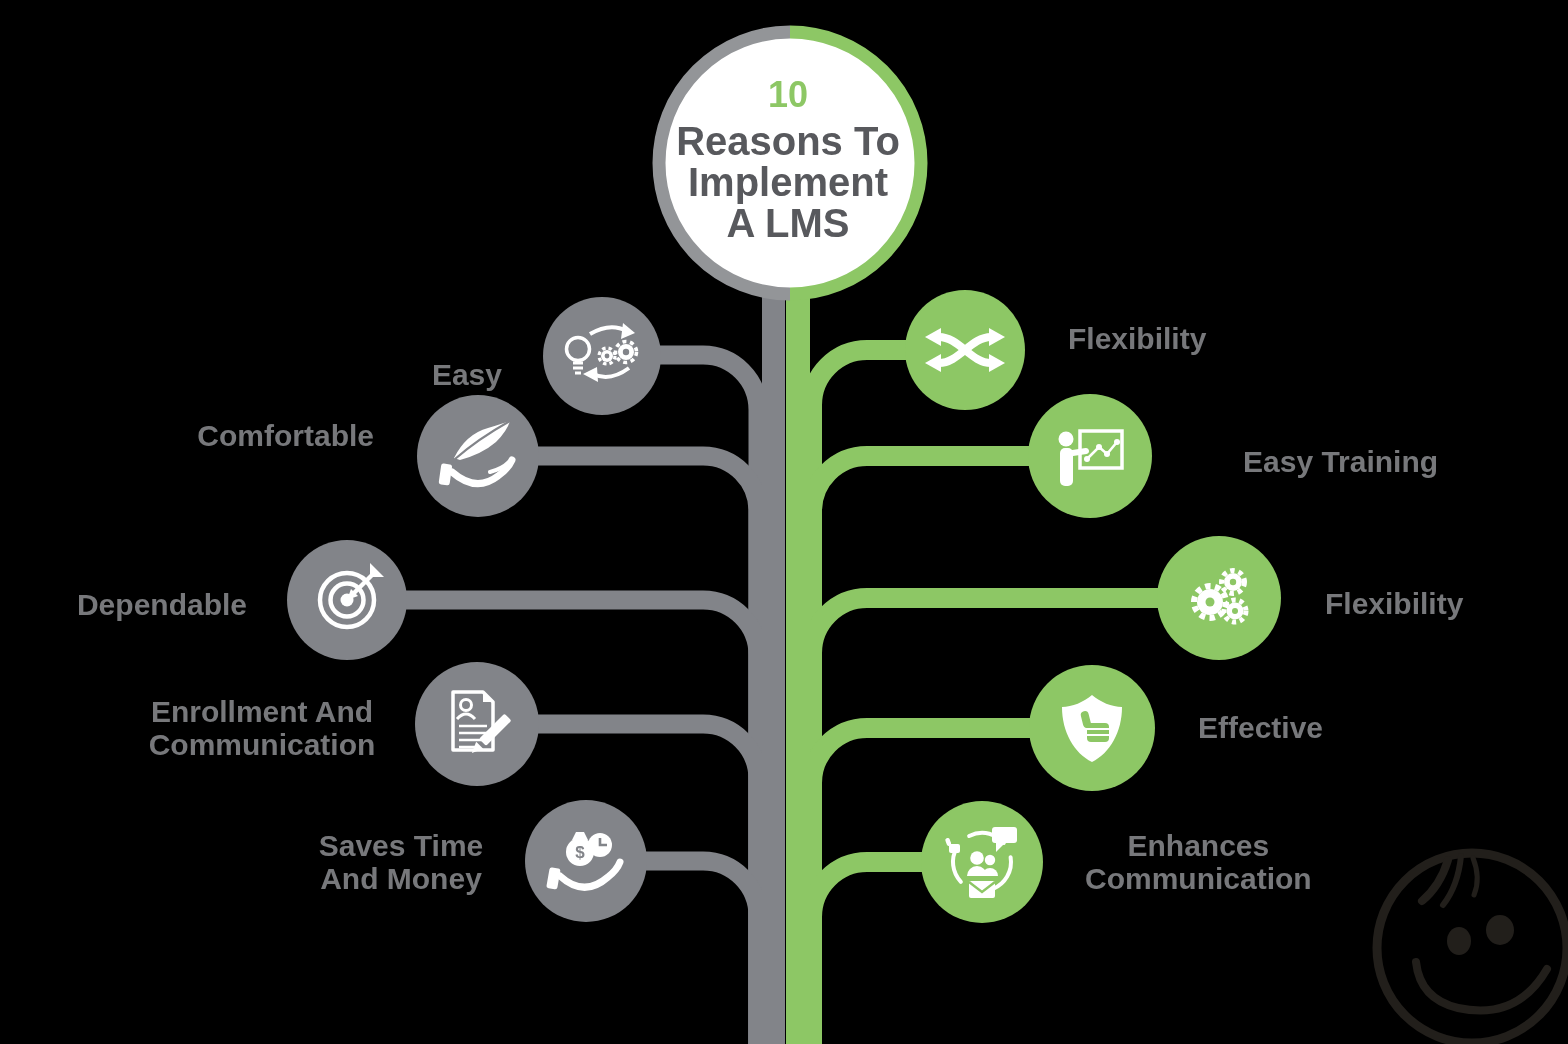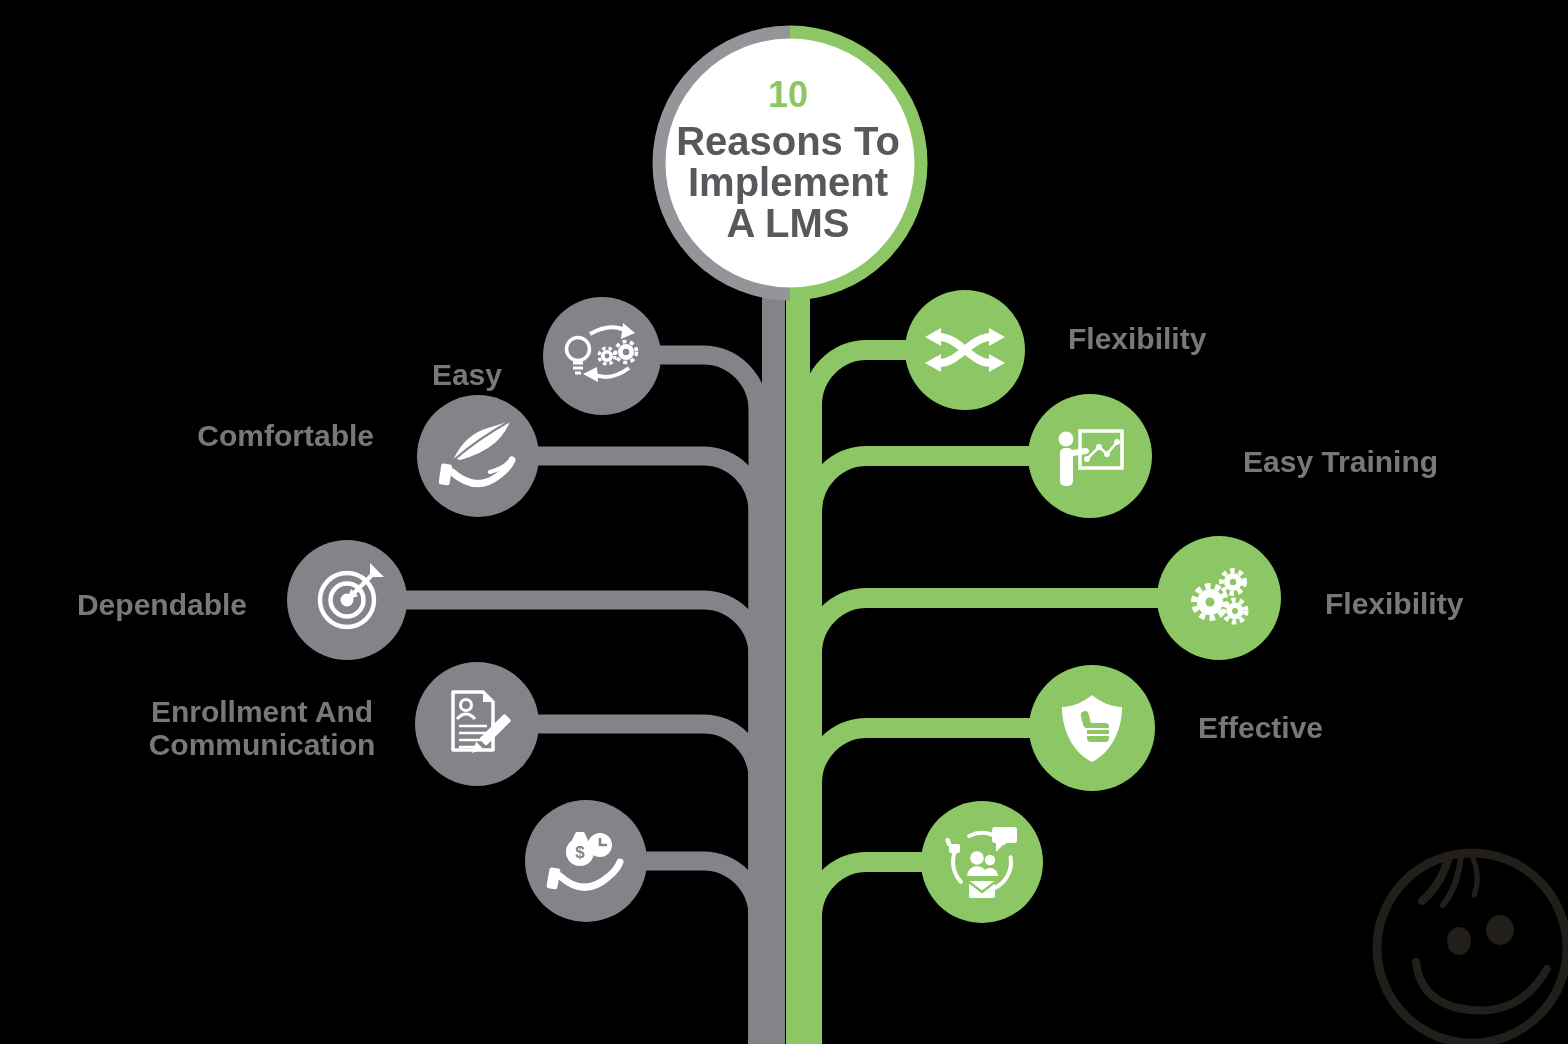--- a/index.html
+++ b/index.html
@@ -222,19 +222,23 @@
   <div id="title-number">10</div>
   <div id="title-lines">Reasons To
 Implement
 A LMS</div>
 
   <div class="lbl r" style="right:1066px;top:322px;margin-top:36px;">Easy</div>
   <div class="lbl r" style="right:1194px;top:419px;">Comfortable</div>
   <div class="lbl r" style="right:1321px;top:588px;">Dependable</div>
   <div class="lbl c" style="left:262px;top:695px;">Enrollment And
 Communication</div>
+  <div class="lbl c" style="left:401px;top:829px;">Saves Time
+And Money</div>
 
   <div class="lbl l" style="left:1068px;top:322px;">Flexibility</div>
   <div class="lbl l" style="left:1198px;top:445px;margin-left:45px;">Easy Training</div>
   <div class="lbl l" style="left:1325px;top:587px;">Flexibility</div>
   <div class="lbl l" style="left:1198px;top:711px;">Effective</div>
+  <div class="lbl l" style="left:1085px;top:829px;">Enhances
+Communication</div>
 
 </div>
 
 </body></html>

